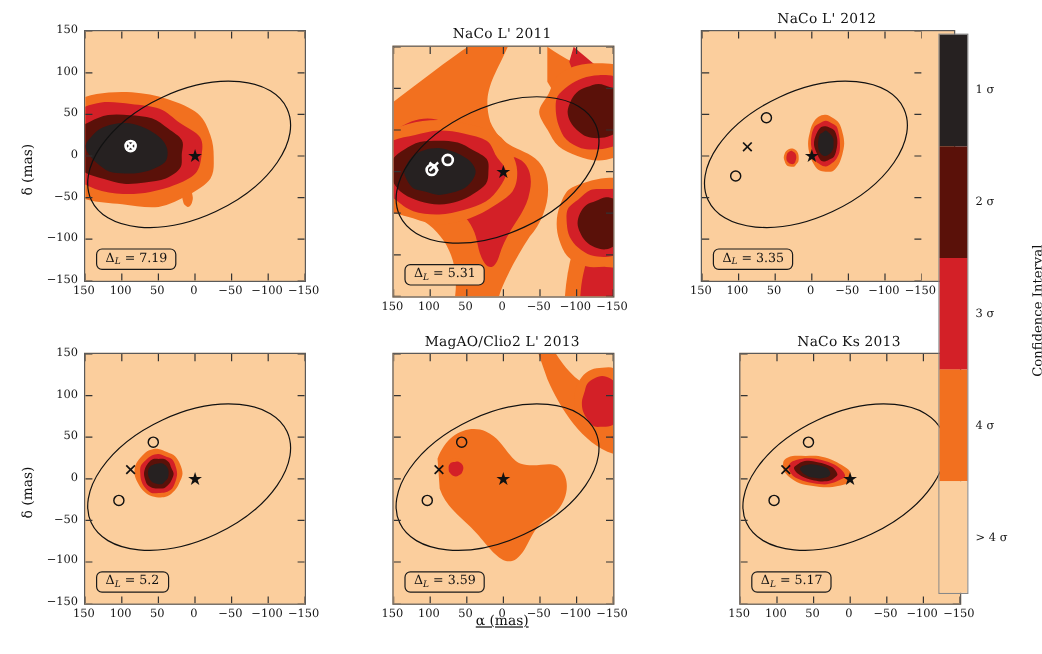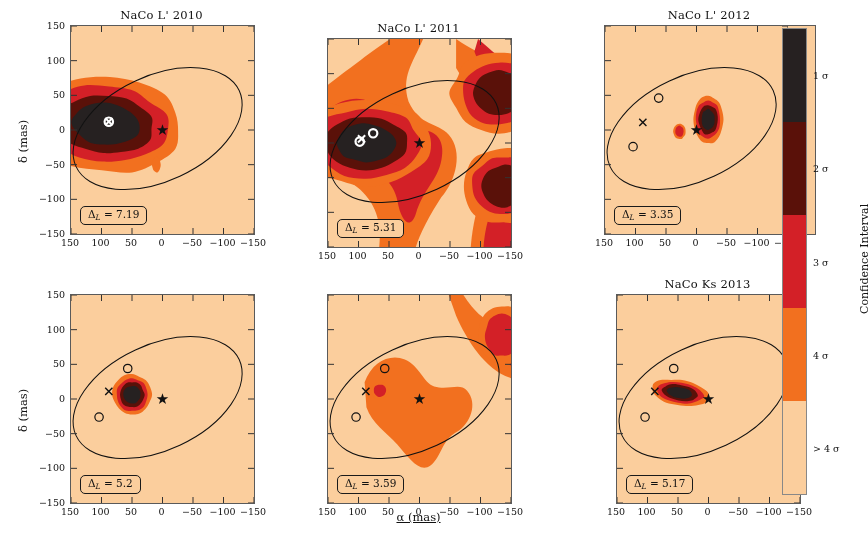--- a/index.html
+++ b/index.html
@@ -42,21 +42,20 @@
   #cbtitle{position:absolute;font-size:11px;color:#111;white-space:nowrap;
            transform-origin:0 0;transform:rotate(-90deg);
            font-family:"DejaVu Serif","Liberation Serif",serif;}
 </style>
 </head>
 <body>
 
 <div id="figure">
 
   <div class="panel" id="p0" style="left: 70px; top: 25px; width: 183px; height: 208px;">
-      <div class="panel-title">NaCo L' 2010</div>
       <div class="axes" style="background: rgb(251, 206, 157);">
         <svg width="183" height="208" viewBox="0 0 183 208">
           <path d="M107.1,104.8C107.1,110.8 107.8,117.6 104.3,122.9C100.7,128.2 93.0,132.7 85.8,136.6C78.6,140.5 70.2,145.1 61.1,146.4C51.9,147.7 40.8,145.2 30.8,144.2C20.8,143.2 10.3,143.0 1.2,140.3C-8.0,137.7 -18.2,133.2 -23.9,128.1C-29.6,123.0 -29.8,115.8 -33.2,109.7C-36.6,103.6 -44.4,97.4 -44.3,91.5C-44.1,85.7 -37.2,79.9 -32.4,74.8C-27.5,69.7 -22.2,64.8 -15.2,61.1C-8.2,57.3 0.5,54.1 9.5,52.4C18.5,50.7 29.1,50.3 38.9,50.9C48.7,51.6 59.3,53.6 68.4,56.5C77.6,59.5 87.8,63.6 93.8,68.6C99.8,73.7 102.2,80.9 104.4,86.9C106.6,92.9 107.1,98.8 107.1,104.8Z" fill="#f2701f"></path>
           <path d="M96.9,103.9C96.2,108.9 95.5,114.5 91.8,118.5C88.0,122.6 80.8,125.6 74.5,128.2C68.3,130.8 61.4,132.7 54.2,133.9C47.1,135.2 39.2,136.0 31.5,135.6C23.9,135.2 15.3,133.8 8.3,131.4C1.3,129.0 -5.5,125.2 -10.4,121.3C-15.3,117.3 -18.7,112.4 -21.2,107.7C-23.6,103.0 -25.7,97.9 -25.1,93.2C-24.6,88.6 -21.0,84.3 -18.0,79.9C-15.1,75.4 -12.8,70.2 -7.6,66.8C-2.4,63.3 5.7,60.4 13.3,59.4C20.9,58.3 30.0,59.8 38.1,60.6C46.2,61.5 55.2,62.0 61.9,64.6C68.7,67.2 73.1,72.3 78.7,76.3C84.3,80.2 92.7,83.8 95.7,88.4C98.7,93.0 97.5,98.9 96.9,103.9Z" fill="#d32027"></path>
           <path d="M80.5,102.4C80.2,106.3 81.3,110.7 79.1,114.1C76.9,117.4 72.1,120.8 67.2,122.7C62.4,124.7 55.7,125.2 49.9,126.0C44.0,126.7 38.1,127.6 32.3,127.1C26.5,126.6 20.7,124.7 15.0,123.0C9.4,121.3 2.4,119.7 -1.6,116.8C-5.5,113.9 -7.0,109.4 -8.8,105.7C-10.7,101.9 -12.8,98.1 -12.8,94.3C-12.8,90.5 -11.6,86.2 -8.8,83.1C-6.0,79.9 -0.7,77.6 3.9,75.4C8.6,73.2 13.6,70.8 19.1,69.9C24.7,69.0 31.2,69.5 37.3,70.0C43.3,70.4 50.2,70.7 55.5,72.6C60.8,74.4 64.9,78.1 69.1,81.1C73.2,84.2 78.7,87.3 80.6,90.9C82.5,94.4 80.7,98.6 80.5,102.4Z" fill="#5a1109"></path>
           <path d="M68.7,101.4C68.7,104.1 68.2,107.3 66.2,109.5C64.2,111.7 60.1,113.4 56.7,114.8C53.2,116.2 49.4,117.3 45.4,117.9C41.5,118.5 37.3,118.8 33.0,118.6C28.8,118.4 23.7,118.3 19.9,116.9C16.2,115.6 13.3,112.9 10.6,110.7C7.9,108.4 5.5,106.1 3.7,103.6C2.0,101.1 0.1,98.0 0.3,95.4C0.6,92.8 3.1,90.3 5.1,88.0C7.0,85.7 9.1,83.3 12.2,81.5C15.2,79.8 19.2,78.3 23.3,77.5C27.4,76.7 32.3,76.3 36.7,76.8C41.0,77.3 45.5,78.8 49.3,80.4C53.0,81.9 56.4,84.0 59.2,86.1C62.0,88.3 64.6,90.7 66.2,93.2C67.8,95.8 68.7,98.7 68.7,101.4Z" fill="#262121"></path>
           <path d="M89.7,138.7C89.8,139.6 89.5,140.6 89.3,141.5C89.1,142.4 88.8,143.4 88.5,144.1C88.1,144.9 87.6,145.5 87.1,145.9C86.6,146.3 85.9,146.6 85.4,146.5C84.9,146.4 84.3,145.9 83.8,145.5C83.3,145.1 82.7,144.8 82.3,144.1C82.0,143.5 81.7,142.5 81.5,141.6C81.3,140.6 81.0,139.6 80.9,138.7C80.9,137.7 81.2,136.6 81.4,135.7C81.7,134.8 82.0,133.9 82.4,133.2C82.8,132.6 83.3,132.1 83.8,131.7C84.3,131.3 84.9,130.8 85.4,130.7C85.9,130.7 86.5,131.1 87.1,131.5C87.6,131.9 88.2,132.3 88.6,133.0C88.9,133.7 89.0,134.9 89.2,135.8C89.4,136.8 89.7,137.7 89.7,138.7Z" fill="#f2701f"></path>
           <ellipse cx="86.62" cy="102.61333333333333" rx="90" ry="52.56317689530686" transform="rotate(-25 86.62 102.61333333333333)" fill="none" stroke="#111" stroke-width="1"></ellipse>
           <text x="91.5" y="109" text-anchor="middle" font-size="15" fill="#111">★</text>
           <circle cx="37.82" cy="95.68" r="4.2" fill="none" stroke="#ffffff" stroke-width="2.2"></circle>
@@ -174,21 +173,21 @@
         <div class="dbox"><span>Δ</span><span class="sub">L</span> = <span>5.31</span></div>
       </div>
       <div class="xlab" style="left: 0px; top: 212px;">150</div>
       <div class="xlab" style="left: 30.5px; top: 212px;">100</div>
       <div class="xlab" style="left: 61px; top: 212px;">50</div>
       <div class="xlab" style="left: 91.5px; top: 212px;">0</div>
       <div class="xlab" style="left: 122px; top: 212px;">−50</div>
       <div class="xlab" style="left: 152.5px; top: 212px;">−100</div>
       <div class="xlab" style="left: 183px; top: 212px;">−150</div>
     </div>
-  <div class="panel" id="p2" style="left: 604px; top: 25px; width: 210px; height: 208px;">
+  <div class="panel" id="p2" style="left: 584px; top: 25px; width: 210px; height: 208px;">
       <div class="panel-title">NaCo L' 2012</div>
       <div class="axes" style="background: rgb(251, 206, 157);">
         <svg width="183" height="208" viewBox="0 0 183 208">
           <path d="M118.5,93.6C118.4,96.6 117.7,99.7 117.0,102.5C116.2,105.3 115.4,108.3 114.1,110.6C112.8,112.9 111.0,115.3 109.2,116.4C107.3,117.4 105.1,117.2 103.1,117.1C101.1,117.0 98.9,116.9 97.2,115.7C95.4,114.5 93.8,112.2 92.6,109.9C91.3,107.7 90.3,105.0 89.6,102.2C88.9,99.5 88.4,96.5 88.4,93.6C88.4,90.7 89.0,87.8 89.7,85.0C90.3,82.2 91.0,79.1 92.3,76.9C93.5,74.6 95.3,72.5 97.1,71.3C98.9,70.1 101.1,69.5 103.1,69.7C105.0,69.8 107.0,71.1 108.8,72.2C110.6,73.4 112.7,74.5 114.1,76.5C115.5,78.6 116.4,81.7 117.1,84.6C117.9,87.4 118.5,90.6 118.5,93.6Z" fill="#f2701f"></path>
           <path d="M115.0,93.6C115.1,96.0 115.0,98.7 114.5,100.9C113.9,103.1 112.8,105.3 111.6,106.9C110.5,108.5 109.0,109.5 107.6,110.4C106.2,111.4 104.6,112.6 103.1,112.7C101.6,112.8 99.9,111.9 98.4,111.0C97.0,110.1 95.2,109.2 94.1,107.5C93.1,105.8 92.6,103.0 92.0,100.7C91.5,98.4 90.9,96.0 90.8,93.6C90.7,91.2 90.9,88.5 91.4,86.1C91.9,83.7 92.8,81.0 93.9,79.4C95.1,77.8 97.0,77.3 98.5,76.4C100.0,75.6 101.6,74.6 103.1,74.6C104.6,74.5 106.2,75.5 107.7,76.4C109.2,77.2 111.1,77.9 112.2,79.5C113.2,81.2 113.7,84.1 114.2,86.5C114.7,88.8 115.0,91.2 115.0,93.6Z" fill="#d32027"></path>
           <path d="M112.8,93.6C112.7,95.5 112.4,97.5 111.9,99.3C111.5,101.1 111.0,103.2 110.1,104.4C109.2,105.7 107.7,106.0 106.6,106.7C105.4,107.3 104.3,108.1 103.1,108.3C101.9,108.6 100.4,108.7 99.3,107.9C98.2,107.1 97.4,105.2 96.6,103.7C95.8,102.2 95.0,100.8 94.5,99.1C93.9,97.5 93.3,95.5 93.3,93.6C93.3,91.7 93.8,89.7 94.4,88.0C94.9,86.3 95.6,84.6 96.4,83.3C97.3,81.9 98.3,80.5 99.4,79.8C100.5,79.1 101.9,79.1 103.1,79.2C104.3,79.4 105.4,79.9 106.6,80.4C107.8,81.0 109.2,81.4 110.2,82.6C111.1,83.9 111.9,85.8 112.3,87.7C112.8,89.5 112.9,91.7 112.8,93.6Z" fill="#5a1109"></path>
           <path d="M109.6,93.6C109.6,94.9 109.7,96.4 109.4,97.6C109.1,98.8 108.4,100.0 107.8,100.9C107.2,101.8 106.3,102.3 105.6,102.8C104.8,103.3 103.9,103.9 103.1,104.0C102.2,104.1 101.3,103.8 100.5,103.3C99.7,102.9 98.9,102.0 98.3,101.0C97.7,100.1 97.2,98.8 97.0,97.5C96.7,96.3 96.7,94.9 96.7,93.6C96.7,92.3 96.9,91.0 97.1,89.8C97.4,88.5 97.6,86.9 98.2,86.0C98.8,85.1 99.8,85.0 100.6,84.4C101.4,83.9 102.3,82.7 103.1,82.7C103.9,82.7 104.8,83.8 105.5,84.4C106.3,85.0 107.0,85.7 107.6,86.5C108.3,87.4 109.1,88.4 109.4,89.5C109.8,90.7 109.6,92.3 109.6,93.6Z" fill="#262121"></path>
           <path d="M80.6,105.4C80.6,106.4 80.6,107.6 80.3,108.5C79.9,109.4 79.2,110.1 78.6,110.8C78.0,111.5 77.5,112.5 76.8,112.9C76.1,113.2 75.2,113.0 74.4,112.9C73.6,112.9 72.9,112.9 72.1,112.6C71.4,112.3 70.6,111.7 70.1,111.0C69.5,110.3 69.2,109.3 68.9,108.4C68.6,107.4 68.1,106.4 68.1,105.4C68.1,104.4 68.4,103.3 68.8,102.3C69.1,101.4 69.6,100.6 70.2,99.9C70.8,99.2 71.5,98.7 72.2,98.3C72.9,98.0 73.7,97.8 74.4,97.8C75.2,97.8 76.0,97.9 76.7,98.2C77.4,98.6 78.2,99.0 78.8,99.7C79.4,100.4 79.9,101.4 80.2,102.3C80.5,103.2 80.6,104.3 80.6,105.4Z" fill="#f2701f"></path>
           <path d="M78.6,105.4C78.5,106.1 78.4,106.7 78.2,107.4C78.0,108.1 77.9,108.9 77.5,109.4C77.2,110.0 76.6,110.5 76.1,110.7C75.6,110.9 75.0,110.7 74.4,110.7C73.9,110.6 73.3,110.5 72.9,110.3C72.4,110.0 71.9,109.6 71.5,109.1C71.1,108.7 70.7,108.1 70.5,107.5C70.3,106.9 70.3,106.1 70.3,105.4C70.3,104.7 70.4,104.0 70.6,103.3C70.7,102.6 71.0,101.9 71.3,101.4C71.7,100.9 72.3,100.5 72.8,100.2C73.3,99.9 73.9,99.6 74.4,99.6C75.0,99.6 75.5,100.1 76.0,100.4C76.5,100.7 77.1,100.9 77.5,101.4C77.9,101.8 78.2,102.6 78.4,103.3C78.5,103.9 78.6,104.7 78.6,105.4Z" fill="#d32027"></path>
           <ellipse cx="86.62" cy="102.61333333333333" rx="90" ry="52.56317689530686" transform="rotate(-25 86.62 102.61333333333333)" fill="none" stroke="#111" stroke-width="1"></ellipse>
@@ -297,20 +296,21 @@
       <div class="xlab" style="left: 183px; top: 212px;">−150</div>
       <div class="ylab" style="right: 188px; top: 0px; width: 34px;">150</div>
       <div class="ylab" style="right: 188px; top: 34.6667px; width: 34px;">100</div>
       <div class="ylab" style="right: 188px; top: 69.3333px; width: 34px;">50</div>
       <div class="ylab" style="right: 188px; top: 104px; width: 34px;">0</div>
       <div class="ylab" style="right: 188px; top: 138.667px; width: 34px;">−50</div>
       <div class="ylab" style="right: 188px; top: 173.333px; width: 34px;">−100</div>
       <div class="ylab" style="right: 188px; top: 208px; width: 34px;">−150</div>
     </div>
   <div class="panel" id="p4" style="left: 327px; top: 294px; width: 183px; height: 208px;">
+      <div class="panel-title">MagAO/Clio2 L' 2013</div>
       <div class="axes" style="background: rgb(251, 206, 157);">
         <svg width="183" height="208" viewBox="0 0 183 208">
           <path d="M36.6,87.36 C43.92,66.56 62.220000000000006,58.24000000000001 76.86,64.48 C91.5,70.72 95.16,87.36 106.13999999999999,91.52 C120.78,95.68 131.76,87.36 139.08,95.68 C150.06,108.16 142.74,128.96 128.1,137.28 C113.46,145.6 113.46,162.24 102.48,170.56 C91.5,178.88 80.52,162.24 69.54,149.76 C58.56,137.28 43.92,128.96 38.43,112.32000000000001 Z" fill="#f2701f"></path>
           <path d="M135.42,0 C146.4,16.64 157.38,29.120000000000005 183,33.28 L183,83.2 C157.38,74.88 139.08,45.76 128.1,20.8 L120.78,0 Z" fill="#f2701f"></path>
           <path d="M168.36,29.120000000000005 C175.68,37.44 183,41.6 183,45.76 L183,70.72 C173.85,64.48 166.53,49.92 164.70000000000002,37.44 Z" fill="#d32027"></path>
           <path d="M60.3,95.7C60.3,96.8 60.1,98.0 59.6,99.0C59.2,100.0 58.4,100.9 57.7,101.6C56.9,102.4 56.0,103.0 55.0,103.5C54.1,104.0 53.0,104.6 51.9,104.7C50.7,104.9 49.4,104.6 48.4,104.2C47.4,103.7 46.4,102.9 45.7,102.0C44.9,101.1 44.3,100.1 44.0,99.0C43.6,98.0 43.6,96.8 43.6,95.7C43.6,94.6 43.8,93.5 44.1,92.4C44.5,91.4 45.0,90.2 45.7,89.4C46.4,88.5 47.4,87.6 48.4,87.2C49.4,86.8 50.7,87.0 51.9,87.0C53.0,87.1 54.2,87.0 55.2,87.3C56.3,87.7 57.4,88.4 58.2,89.2C58.9,90.1 59.3,91.3 59.7,92.4C60.0,93.4 60.3,94.6 60.3,95.7Z" fill="#f2701f"></path>
           <path d="M58.1,95.7C58.0,96.5 57.7,97.3 57.4,98.0C57.1,98.8 56.7,99.6 56.2,100.1C55.6,100.7 54.8,100.9 54.1,101.2C53.4,101.6 52.6,102.0 51.9,102.1C51.1,102.1 50.2,101.8 49.5,101.5C48.8,101.1 48.3,100.4 47.7,99.9C47.2,99.3 46.5,98.8 46.2,98.1C45.9,97.4 45.9,96.5 45.9,95.7C45.8,94.9 45.8,94.0 46.0,93.2C46.3,92.4 46.7,91.6 47.3,91.1C47.9,90.5 48.8,90.3 49.6,90.0C50.3,89.8 51.1,89.8 51.9,89.7C52.6,89.7 53.5,89.6 54.2,89.8C55.0,90.1 55.7,90.5 56.3,91.1C56.9,91.6 57.5,92.4 57.8,93.2C58.1,93.9 58.2,94.9 58.1,95.7Z" fill="#d32027"></path>
           <path d="M197.5,40.2C197.8,43.9 197.8,48.3 196.6,51.7C195.5,55.1 193.0,58.0 190.8,60.8C188.5,63.6 186.2,66.9 183.4,68.3C180.6,69.7 177.0,69.4 173.8,69.2C170.7,68.9 167.5,68.4 164.8,66.9C162.1,65.3 159.7,62.7 157.5,60.1C155.3,57.5 152.7,54.8 151.6,51.5C150.4,48.1 150.4,43.9 150.5,40.2C150.5,36.5 150.7,32.6 151.8,29.1C152.8,25.6 154.6,22.0 156.7,19.3C158.9,16.7 161.8,14.5 164.7,13.2C167.5,11.9 170.7,11.8 173.8,11.5C177.0,11.3 180.6,10.6 183.5,11.9C186.3,13.2 189.0,16.5 191.0,19.4C192.9,22.3 194.1,26.0 195.1,29.5C196.2,32.9 197.3,36.5 197.5,40.2Z" fill="#f2701f"></path>
           <path d="M191.4,40.2C191.4,42.9 190.8,45.8 190.0,48.4C189.2,50.9 188.0,53.6 186.4,55.5C184.9,57.5 182.7,59.2 180.6,60.1C178.5,60.9 176.1,60.6 173.8,60.6C171.6,60.6 169.0,61.2 167.0,60.2C165.0,59.3 163.3,56.8 161.8,54.8C160.3,52.8 158.8,50.6 158.0,48.2C157.2,45.8 156.8,42.8 156.9,40.2C157.0,37.6 158.1,35.2 158.8,32.6C159.6,30.1 159.9,27.0 161.3,24.9C162.7,22.9 165.0,21.4 167.1,20.4C169.2,19.3 171.6,18.4 173.8,18.4C176.1,18.4 178.5,19.3 180.6,20.4C182.6,21.6 184.5,23.5 186.0,25.4C187.6,27.3 189.1,29.6 190.0,32.1C190.9,34.5 191.4,37.5 191.4,40.2Z" fill="#d32027"></path>
           <ellipse cx="86.62" cy="102.61333333333333" rx="90" ry="52.56317689530686" transform="rotate(-25 86.62 102.61333333333333)" fill="none" stroke="#111" stroke-width="1"></ellipse>

